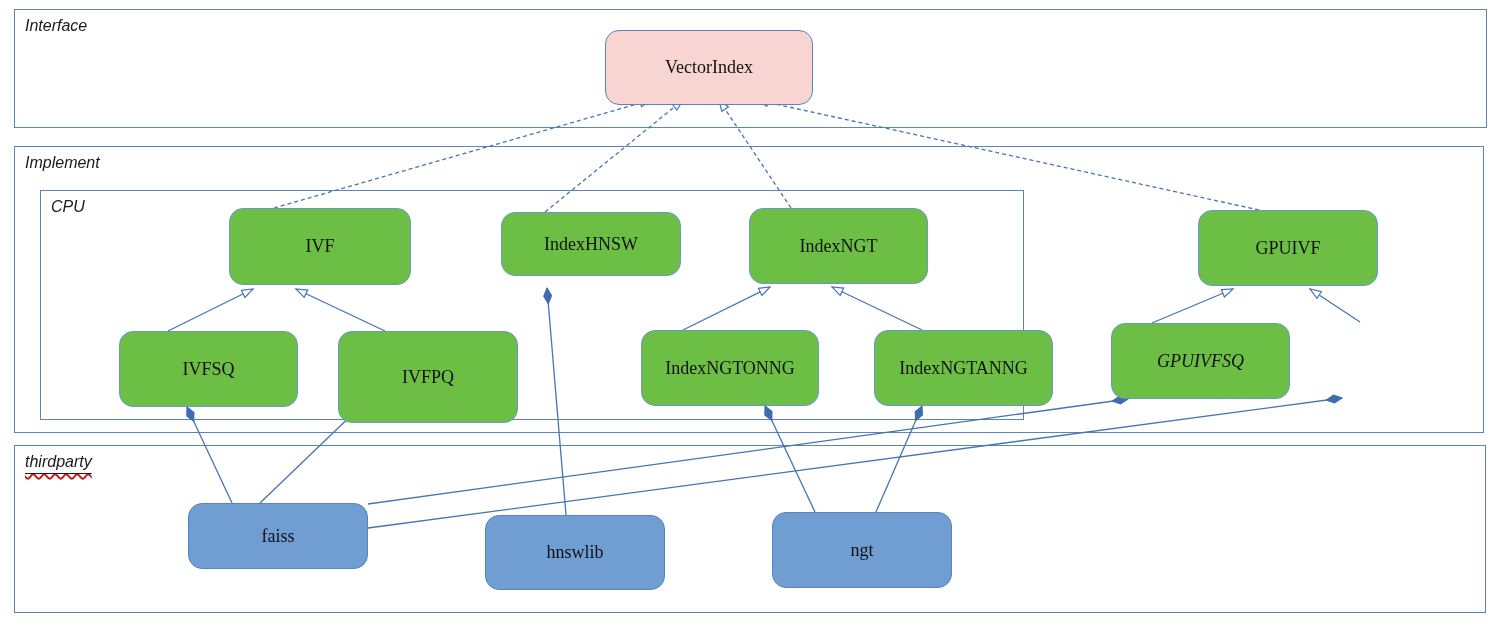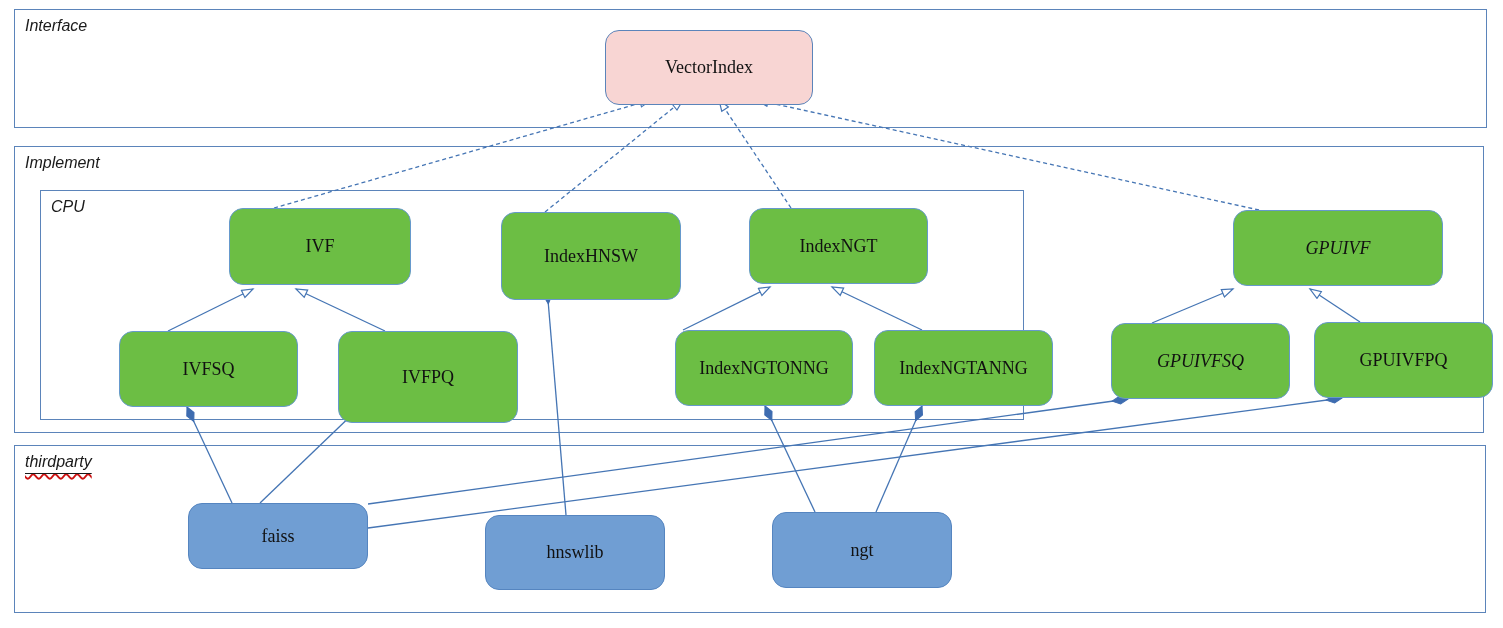--- a/index.html
+++ b/index.html
@@ -90,55 +90,52 @@
   </svg>
 
   <div class="node node-interface" style="left:605px; top:22px; width:208px; height:75px;margin-top:8px;">
     <span>VectorIndex</span>
   </div>
 
   <div class="node node-class" style="left:183px; top:208px; width:182px; height:77px;">
     <span>IVF</span>
   </div>
 
-  <div class="node node-class" style="left:455px; top:212px; width:180px; height:88px;">
+  <div class="node node-class" style="left:455px; top:212px; width:180px; height:64px;">
     <span>IndexHNSW</span>
   </div>
 
   <div class="node node-class" style="left:703px; top:208px; width:179px; height:76px;">
     <span>IndexNGT</span>
   </div>
 
   <div class="node node-class" style="left:73px; top:331px; width:179px; height:76px;">
     <span>IVFSQ</span>
   </div>
 
   <div class="node node-class" style="left:292px; top:331px; width:180px; height:92px;">
     <span>IVFPQ</span>
   </div>
 
-  <div class="node node-class" style="left:629px; top:330px; width:178px; height:76px;">
+  <div class="node node-class" style="left:595px; top:330px; width:178px; height:76px;">
     <span>IndexNGTONNG</span>
   </div>
 
   <div class="node node-class" style="left:828px; top:330px; width:179px; height:76px;">
     <span>IndexNGTANNG</span>
   </div>
 
-  <div class="node node-class" style="left:1187px; top:210px; width:210px; height:76px;font-style:italic;">
+  <div class="node node-class" style="left:1152px; top:210px; width:180px; height:76px;">
     <span>GPUIVF</span>
   </div>
 
   <div class="node node-class" style="left:1065px; top:323px; width:179px; height:76px;font-style:italic;">
     <span>GPUIVFSQ</span>
   </div>
 
-  <div class="node node-class" style="left:1268px; top:322px; width:179px; height:76px;">
-    <span>GPUIVFPQ</span>
-  </div>
 
   <div class="node node-library" style="left:188px; top:503px; width:180px; height:66px;">
     <span>faiss</span>
   </div>
 
   <div class="node node-library" style="left:485px; top:515px; width:180px; height:75px;">
     <span>hnswlib</span>
   </div>
 
   <div class="node node-library" style="left:772px; top:512px; width:180px; height:76px;">

